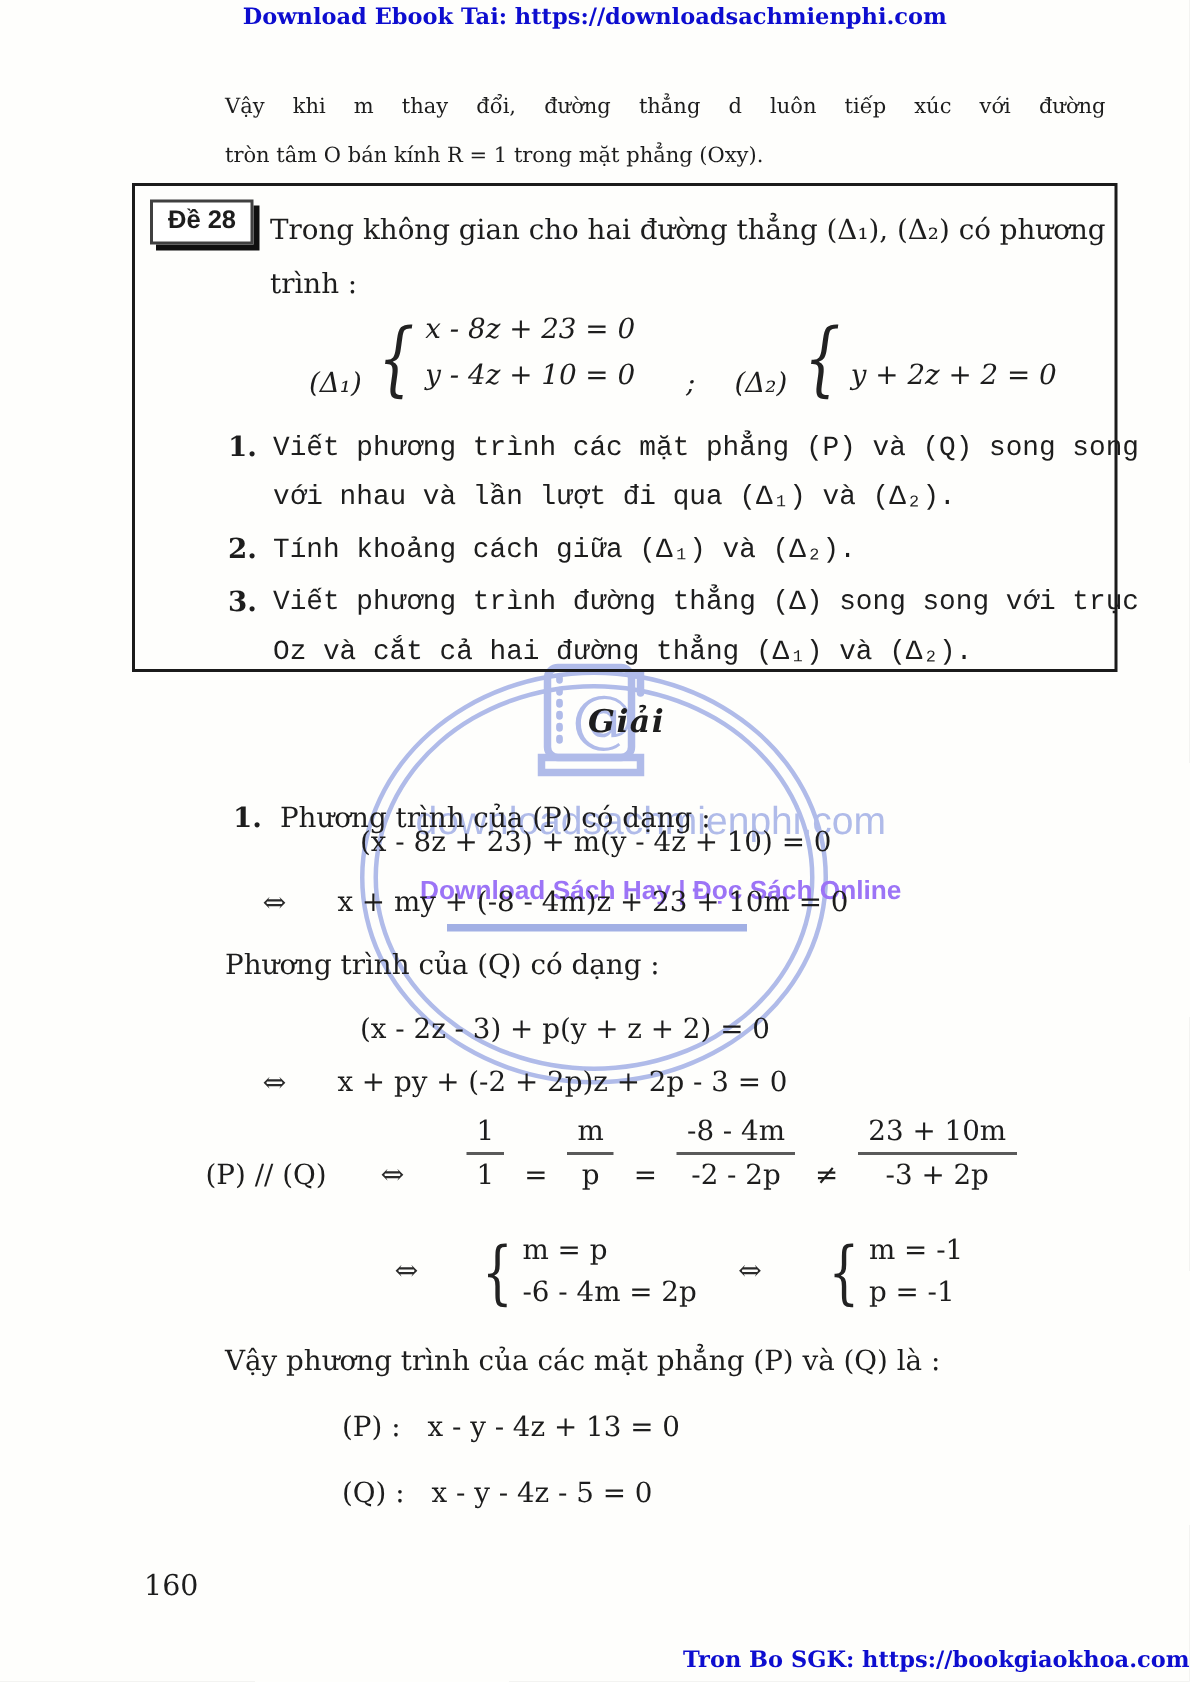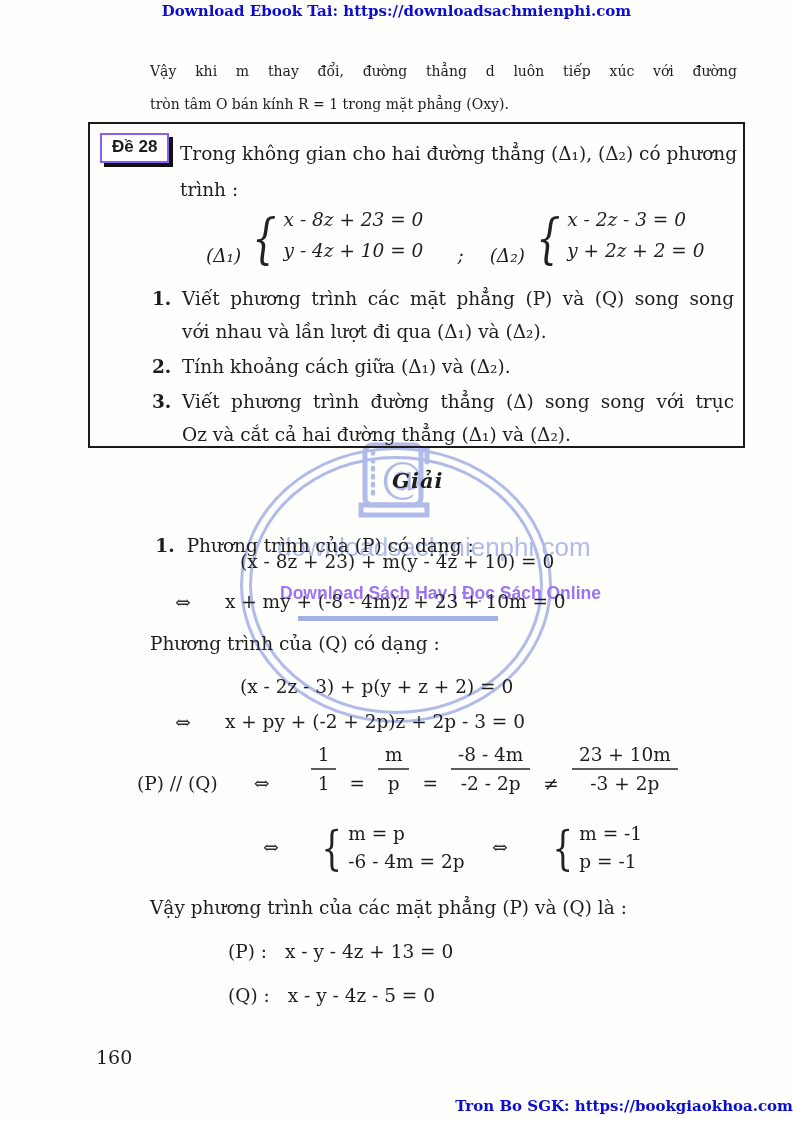--- a/index.html
+++ b/index.html
@@ -26,35 +26,35 @@
     font-size:15px; font-weight:bold; color:#0d0dcf; text-decoration:none; cursor:pointer; }
   .footer-link { position:absolute; top:1097px; left:0; right:0; text-align:right;
     font-size:15px; font-weight:bold; color:#0d0dcf; text-decoration:none; cursor:pointer; }
   .page-number { position:absolute; left:96px; top:1046px; font-size:19px; }
   .jline { display:block; text-align:justify; text-align-last:justify; white-space:nowrap; }
   .nline { display:block; }
   .intro { position:absolute; left:150px; top:55px; width:587px; font-size:14px; line-height:33px; }
   
   .problem-box { position:absolute; left:88px; top:122px; width:653px; height:322px;
     border:2px solid #1b1b1b; background:transparent; }
-  .de-label { position:absolute; left:10px; top:9px; border:2px solid #8b5cf6;
+  .de-label { position:absolute; left:10px; top:9px; border:2px solid #404040;
     box-shadow:4px 4px 0 #101010; padding:2px 10px 4px; background:#fff;
     font-family:"Liberation Sans","DejaVu Sans",sans-serif; font-weight:bold; font-size:17px; }
   .statement { position:absolute; left:90px; top:12px; width:552px; font-size:18.5px; line-height:36px; }
   .systems-row { position:absolute; left:116px; top:80px; display:flex; align-items:flex-end; font-size:18.5px;font-style:italic; }
   .sys-name { margin-right:6px; }
   .brace { font-size:54px; font-weight:200; line-height:1; transform:scaleX(.7);
     display:inline-block; color:#222; }
   .sys-lines { display:flex; flex-direction:column; margin-left:2px; }
   .sys-lines .eqline { line-height:31px; white-space:pre; }
   .sys-sep { margin:0 26px 0 34px; }
   .box-items { position:absolute; left:62px; top:158px; width:582px; }
   .box-item { display:flex; margin-bottom:2px; font-size:18.5px; line-height:33px; }
   .box-item .num { font-weight:bold; width:30px; flex:none; }
-  .box-item .txt { flex:1; display:block; }
+  .box-item .txt { flex:1; display:block;font-family:Liberation Mono, monospace; }
   
   .giai { position:absolute; left:392px; top:468px; font-size:21px; font-weight:bold;
     font-style:italic; letter-spacing:1px; }
   .sline { position:absolute; font-size:18.5px; white-space:pre; }
   .step1 { left:120px; top:514px; }
   .step1 .num { font-weight:bold; margin-right:12px; }
   .eq-p1 { left:240px; top:551px; }
   .row-p2 { left:175px; top:591px; display:flex; gap:34px; }
   .q-intro { left:150px; top:633px; }
   .eq-q1 { left:240px; top:676px; }
@@ -122,21 +122,20 @@
         <span class="sys-name">(Δ₁)</span>
         <span class="brace">{</span>
         <span class="sys-lines">
           <span class="eqline">x - 8z + 23 = 0</span>
           <span class="eqline">y - 4z + 10 = 0</span>
         </span>
         <span class="sys-sep">;</span>
         <span class="sys-name">(Δ₂)</span>
         <span class="brace">{</span>
         <span class="sys-lines">
-          <span class="eqline">x - 2z - 3 = 0</span>
           <span class="eqline">y + 2z + 2 = 0</span>
         </span>
       </div>
 
       <div class="box-items">
         <div class="box-item">
           <span class="num">1.</span>
           <span class="txt">
             <span class="jline">Viết phương trình các mặt phẳng (P) và (Q) song song</span>
             <span class="nline">với nhau và lần lượt đi qua (Δ₁) và (Δ₂).</span>

